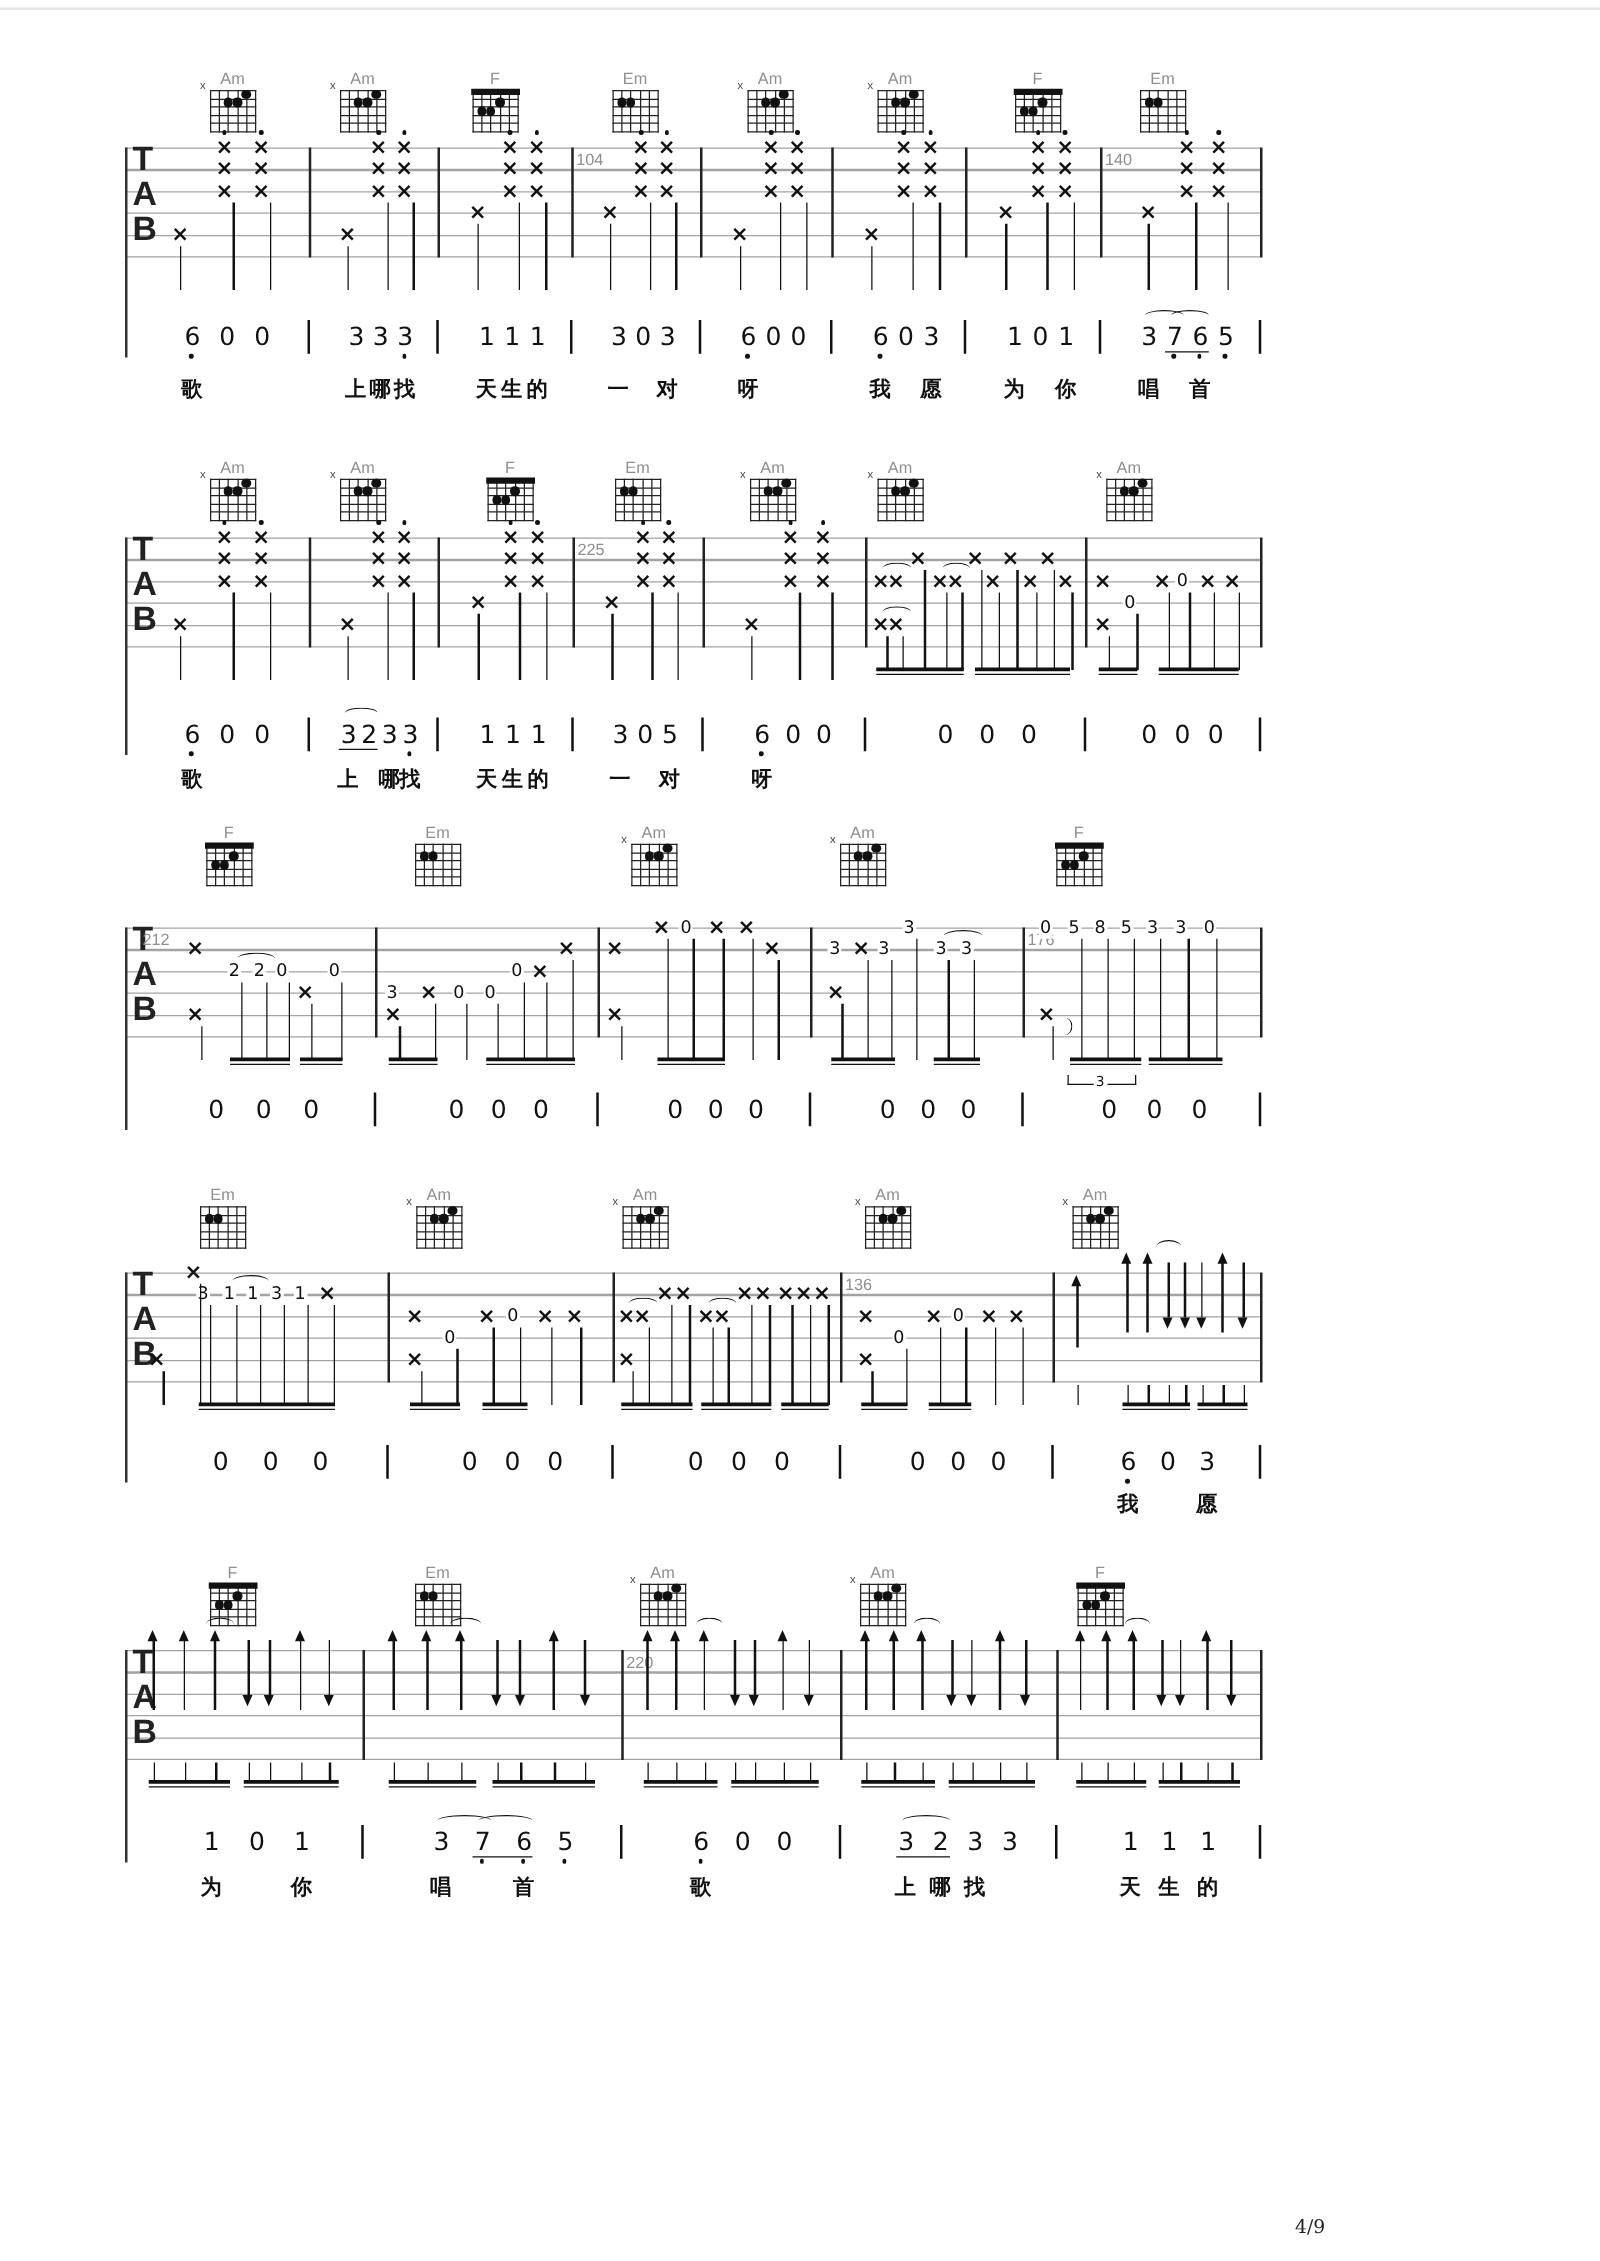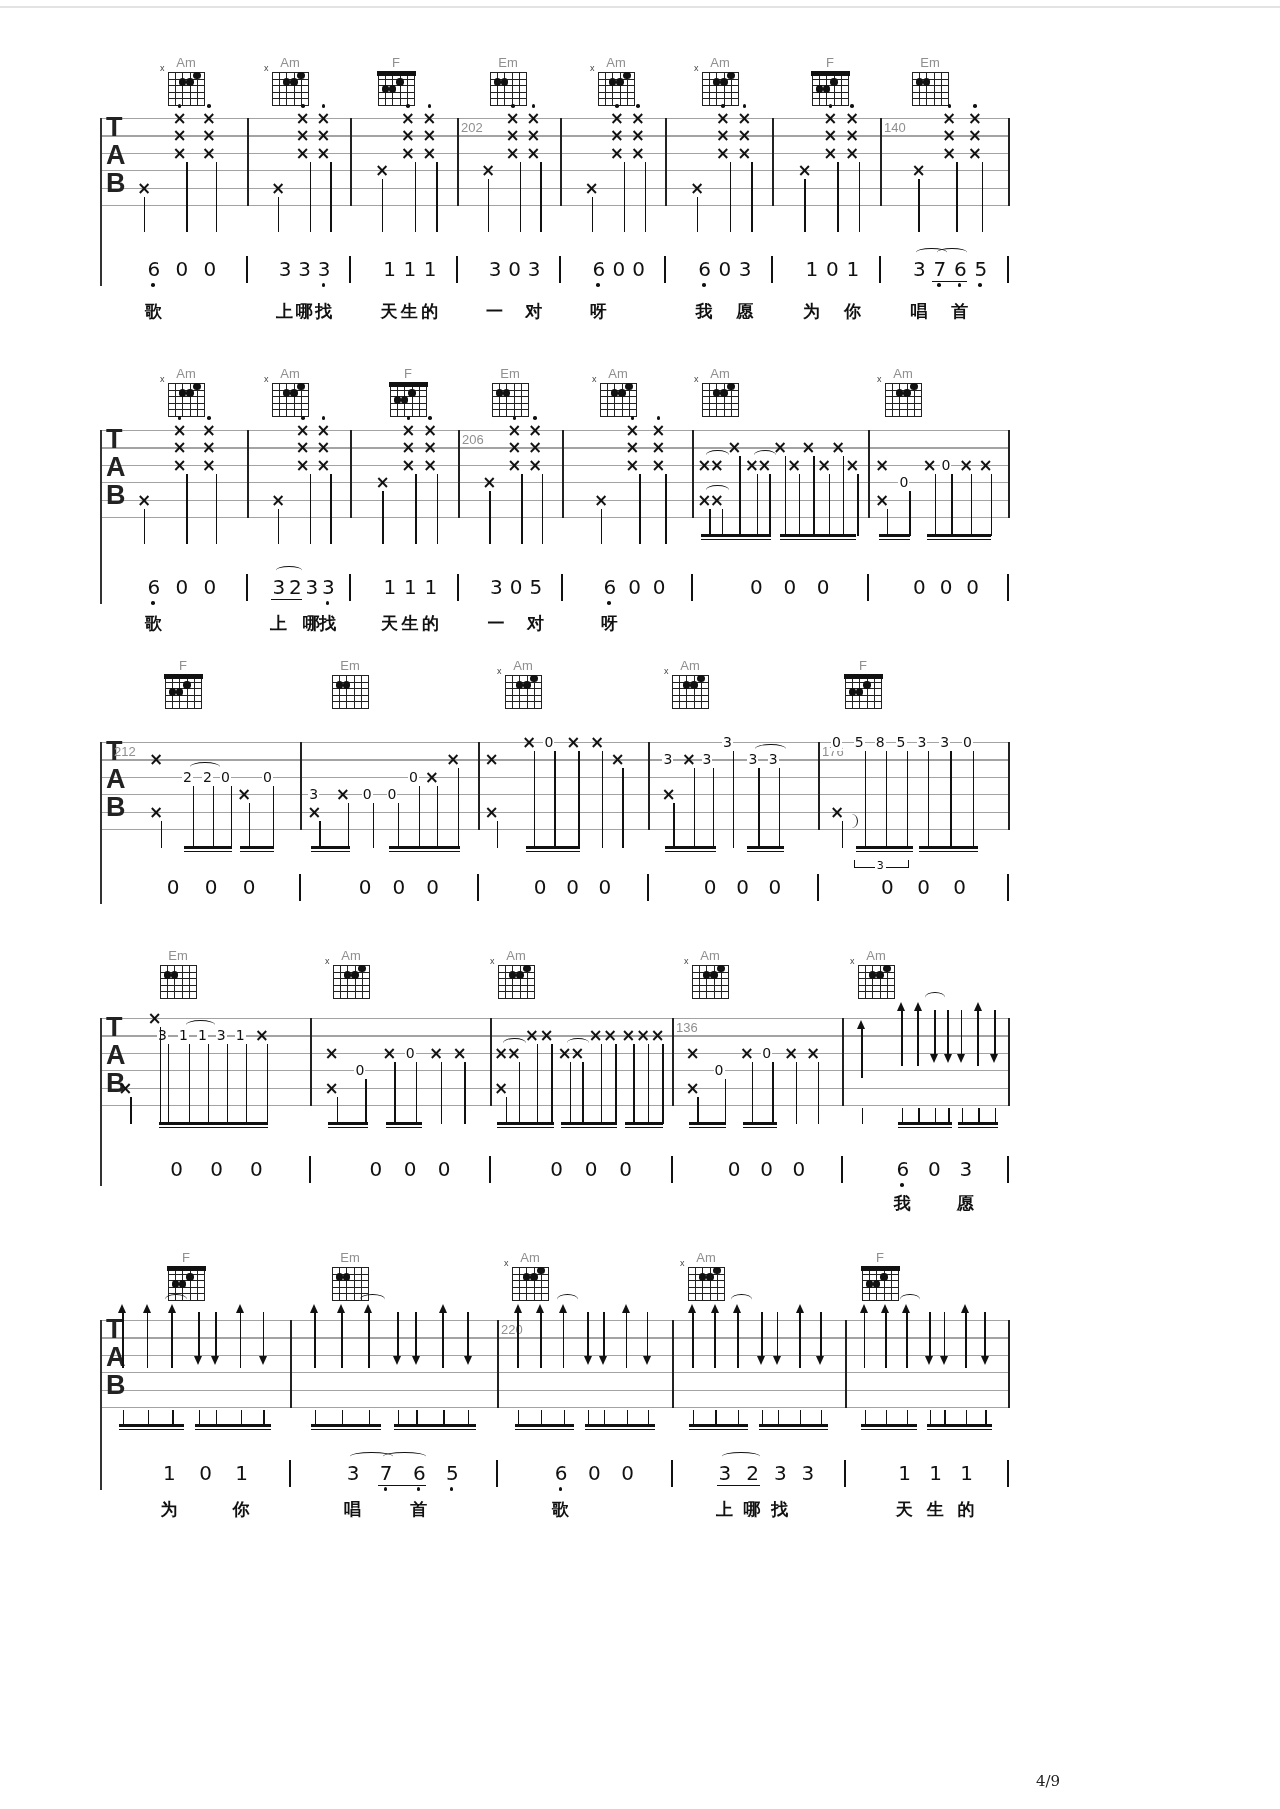--- a/index.html
+++ b/index.html
@@ -25,21 +25,21 @@
     <div class="abs" style="left: 350px; top: 118px; width: 1.6px; height: 88px; background: rgb(34, 34, 34);"></div>
     <div class="abs" style="left: 457px; top: 118px; width: 1.6px; height: 88px; background: rgb(34, 34, 34);"></div>
     <div class="abs" style="left: 560px; top: 118px; width: 1.6px; height: 88px; background: rgb(34, 34, 34);"></div>
     <div class="abs" style="left: 665px; top: 118px; width: 1.6px; height: 88px; background: rgb(34, 34, 34);"></div>
     <div class="abs" style="left: 772px; top: 118px; width: 1.6px; height: 88px; background: rgb(34, 34, 34);"></div>
     <div class="abs" style="left: 880px; top: 118px; width: 1.6px; height: 88px; background: rgb(34, 34, 34);"></div>
     <div class="abs" style="left: 1008px; top: 118px; width: 2.2px; height: 88px; background: rgb(34, 34, 34);"></div>
     <div class="abs" style="left: 106px; top: 113px; font: 700 27px / 28px &quot;Liberation Sans&quot;, sans-serif; color: rgb(34, 34, 34);">T</div>
     <div class="abs" style="left: 106px; top: 141px; font: 700 27px / 28px &quot;Liberation Sans&quot;, sans-serif; color: rgb(34, 34, 34);">A</div>
     <div class="abs" style="left: 106px; top: 169px; font: 700 27px / 28px &quot;Liberation Sans&quot;, sans-serif; color: rgb(34, 34, 34);">B</div>
-    <div class="abs" style="left: 461px; top: 120px; font: 13px &quot;Liberation Sans&quot;, sans-serif; color: rgb(143, 143, 143);">202</div>
+    <div class="abs" style="left: 461px; top: 120px; font: 13px &quot;Liberation Sans&quot;, sans-serif; color: rgb(143, 143, 143);">104</div>
     <div class="abs" style="left: 884px; top: 120px; font: 13px &quot;Liberation Sans&quot;, sans-serif; color: rgb(143, 143, 143);">140</div>
     <div class="abs" style="left: 161px; top: 55px; width: 50px; text-align: center; font: 13px &quot;Liberation Sans&quot;, sans-serif; color: rgb(143, 143, 143);">Am</div>
     <div class="abs" style="left: 168px; top: 72px; width: 1px; height: 33.5px; background: rgb(34, 34, 34);"></div>
     <div class="abs" style="left: 175.2px; top: 72px; width: 1px; height: 33.5px; background: rgb(34, 34, 34);"></div>
     <div class="abs" style="left: 182.4px; top: 72px; width: 1px; height: 33.5px; background: rgb(34, 34, 34);"></div>
     <div class="abs" style="left: 189.6px; top: 72px; width: 1px; height: 33.5px; background: rgb(34, 34, 34);"></div>
     <div class="abs" style="left: 196.8px; top: 72px; width: 1px; height: 33.5px; background: rgb(34, 34, 34);"></div>
     <div class="abs" style="left: 204px; top: 72px; width: 1px; height: 33.5px; background: rgb(34, 34, 34);"></div>
     <div class="abs" style="left: 168px; top: 72px; width: 37px; height: 1px; background: rgb(34, 34, 34);"></div>
     <div class="abs" style="left: 168px; top: 78.6px; width: 37px; height: 1px; background: rgb(34, 34, 34);"></div>
@@ -331,21 +331,21 @@
     <div class="abs" style="left: 247px; top: 430px; width: 1.6px; height: 88px; background: rgb(34, 34, 34);"></div>
     <div class="abs" style="left: 350px; top: 430px; width: 1.6px; height: 88px; background: rgb(34, 34, 34);"></div>
     <div class="abs" style="left: 458px; top: 430px; width: 1.6px; height: 88px; background: rgb(34, 34, 34);"></div>
     <div class="abs" style="left: 562px; top: 430px; width: 1.6px; height: 88px; background: rgb(34, 34, 34);"></div>
     <div class="abs" style="left: 692px; top: 430px; width: 1.6px; height: 88px; background: rgb(34, 34, 34);"></div>
     <div class="abs" style="left: 868px; top: 430px; width: 1.6px; height: 88px; background: rgb(34, 34, 34);"></div>
     <div class="abs" style="left: 1008px; top: 430px; width: 2.2px; height: 88px; background: rgb(34, 34, 34);"></div>
     <div class="abs" style="left: 106px; top: 425px; font: 700 27px / 28px &quot;Liberation Sans&quot;, sans-serif; color: rgb(34, 34, 34);">T</div>
     <div class="abs" style="left: 106px; top: 453px; font: 700 27px / 28px &quot;Liberation Sans&quot;, sans-serif; color: rgb(34, 34, 34);">A</div>
     <div class="abs" style="left: 106px; top: 481px; font: 700 27px / 28px &quot;Liberation Sans&quot;, sans-serif; color: rgb(34, 34, 34);">B</div>
-    <div class="abs" style="left: 462px; top: 432px; font: 13px &quot;Liberation Sans&quot;, sans-serif; color: rgb(143, 143, 143);">206</div>
+    <div class="abs" style="left: 462px; top: 432px; font: 13px &quot;Liberation Sans&quot;, sans-serif; color: rgb(143, 143, 143);">225</div>
     <div class="abs" style="left: 161px; top: 366px; width: 50px; text-align: center; font: 13px &quot;Liberation Sans&quot;, sans-serif; color: rgb(143, 143, 143);">Am</div>
     <div class="abs" style="left: 168px; top: 383px; width: 1px; height: 33.5px; background: rgb(34, 34, 34);"></div>
     <div class="abs" style="left: 175.2px; top: 383px; width: 1px; height: 33.5px; background: rgb(34, 34, 34);"></div>
     <div class="abs" style="left: 182.4px; top: 383px; width: 1px; height: 33.5px; background: rgb(34, 34, 34);"></div>
     <div class="abs" style="left: 189.6px; top: 383px; width: 1px; height: 33.5px; background: rgb(34, 34, 34);"></div>
     <div class="abs" style="left: 196.8px; top: 383px; width: 1px; height: 33.5px; background: rgb(34, 34, 34);"></div>
     <div class="abs" style="left: 204px; top: 383px; width: 1px; height: 33.5px; background: rgb(34, 34, 34);"></div>
     <div class="abs" style="left: 168px; top: 383px; width: 37px; height: 1px; background: rgb(34, 34, 34);"></div>
     <div class="abs" style="left: 168px; top: 389.6px; width: 37px; height: 1px; background: rgb(34, 34, 34);"></div>
     <div class="abs" style="left: 168px; top: 396.2px; width: 37px; height: 1px; background: rgb(34, 34, 34);"></div>

